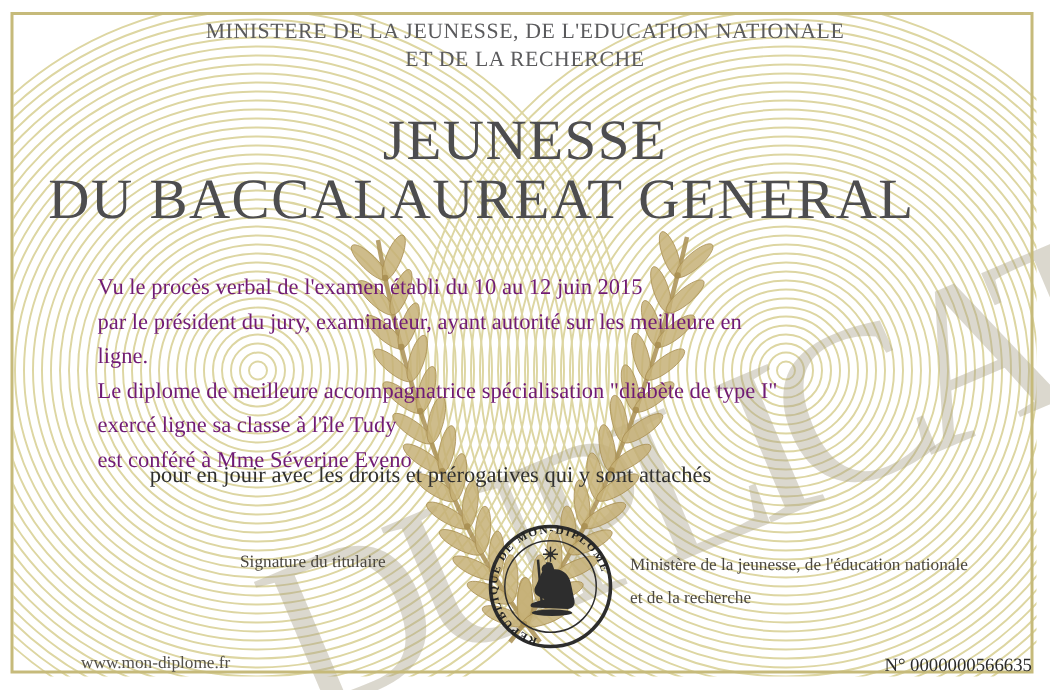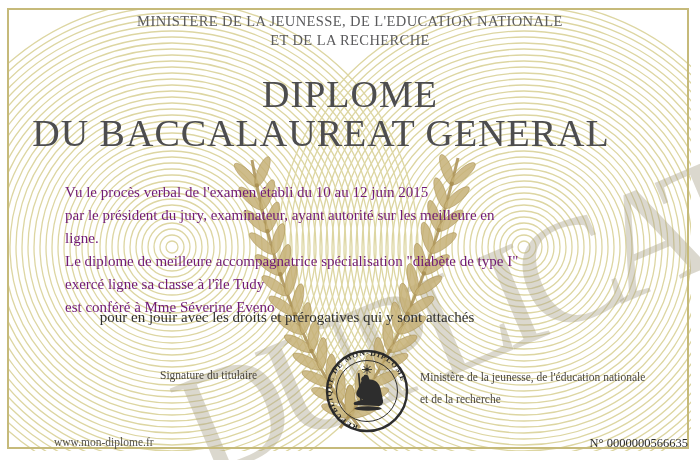--- a/index.html
+++ b/index.html
@@ -200,21 +200,21 @@
       </g>
   </svg>
 
   <div id="frame" class="abs"></div>
 
   <div id="header" class="abs textlayer">
     <div>MINISTERE DE LA JEUNESSE, DE L'EDUCATION NATIONALE</div>
     <div>ET DE LA RECHERCHE</div>
   </div>
 
-  <div id="title1" class="abs textlayer">DIPLOME</div>
+  <div id="title1" class="abs textlayer">JEUNESSE</div>
   <div id="title2" class="abs textlayer">DU BACCALAUREAT GENERAL</div>
 
   <div id="bodyblock" class="abs textlayer">
     <div>Vu le procès verbal de l'examen établi du 10 au 12 juin 2015</div>
     <div>par le président du jury, examinateur, ayant autorité sur les meilleure en ligne.</div>
     <div>Le diplome de meilleure accompagnatrice spécialisation "diabète de type I"</div>
     <div>exercé ligne sa classe à l'île Tudy</div>
     <div>est conféré à Mme Séverine Eveno</div>
   </div>
 

